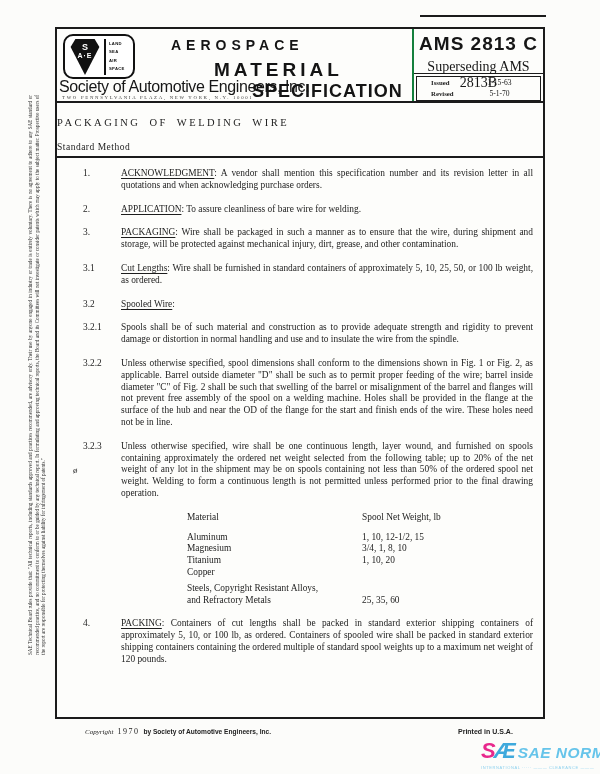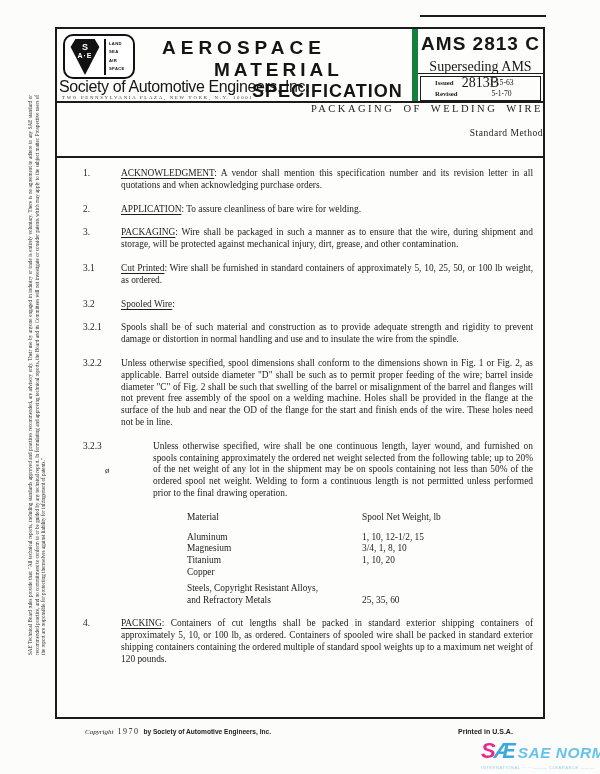--- a/index.html
+++ b/index.html
@@ -28,43 +28,43 @@
   .emblem .s{display:block;font-size:9px;line-height:10px;margin-top:3px;}
   .emblem .ae{display:block;font-size:7px;line-height:8px;letter-spacing:1px;}
   .logo-div{position:absolute;left:39px;top:3px;width:1.5px;height:36px;background:#111;}
   .logo-words{position:absolute;left:44px;top:4px;font-family:"Liberation Sans",sans-serif;
     font-weight:bold;font-size:4.2px;line-height:8.4px;letter-spacing:.3px;color:#111;}
   .logo-words span{display:block;}
   .org-name{position:absolute;left:2px;top:49px;font-family:"Liberation Sans",sans-serif;
     font-weight:normal;font-size:16px;letter-spacing:-0.4px;white-space:nowrap;}
   .org-addr{position:absolute;left:5px;top:66px;font-size:4.8px;letter-spacing:1.7px;color:#3a3a3a;white-space:nowrap;}
   .ttl{position:absolute;font-family:"Liberation Sans",sans-serif;font-weight:bold;color:#141414;white-space:nowrap;}
-  .ttl1{left:105px;top:8px;font-size:19px;letter-spacing:5px;}
+  .ttl1{left:114px;top:8px;font-size:14px;letter-spacing:5px;}
   .ttl2{left:157px;top:30px;font-size:19px;letter-spacing:4px;}
   .ttl3{left:195px;top:52px;font-size:18px;letter-spacing:1px;}
-  .ams-box{position:absolute;right:0;top:0;width:131px;height:72px;border-left:6px solid #15803d;box-sizing:border-box;}
+  .ams-box{position:absolute;right:0;top:0;width:131px;height:72px;border-left:2px solid #15803d;box-sizing:border-box;}
   .ams-number{font-family:"Liberation Sans",sans-serif;font-weight:bold;font-size:19px;
     letter-spacing:1px;text-align:center;padding-top:4px;height:26px;}
   .ams-superseding{font-size:14px;text-align:center;height:14px;border-bottom:1.8px solid #1b1b1b;}
   .ams-dates{margin:2px 2px 0 2px;border:1.6px solid #1b1b1b;box-sizing:border-box;height:25px;padding:1px 14px;}
   .ams-date-row{display:flex;font-size:6.8px;line-height:10.5px;}
   .ams-date-row .lab{width:42px;font-weight:bold;color:#222;}
   .ams-date-row .val{flex:1;text-align:center;font-size:7.6px;}
   
-  .title-section{height:55px;border-bottom:2px solid #1b1b1b;box-sizing:border-box;text-align:right;}
+  .title-section{height:55px;border-bottom:2px solid #1b1b1b;box-sizing:border-box;text-align:left;padding-top:14px;}
   .doc-title{font-size:10.5px;letter-spacing:2.5px;word-spacing:4px;color:#222;}
   .doc-subtitle{font-size:9.5px;margin-top:14px;letter-spacing:.5px;color:#222;}
   
   .body{padding:10px 10px 0 26px;position:relative;}
   .para{display:flex;margin-bottom:12px;font-size:9.4px;line-height:11.8px;color:#1d1d1d;}
   .pnum{width:38px;flex:none;}
   .ptext{flex:1;text-align:justify;position:relative;}
   .phead{text-decoration:underline;text-underline-offset:1.5px;}
   .rev-marker{position:absolute;left:-48px;top:24px;font-size:9px;}
-  .ptr{position:relative;gap:32px;}
+  .ptr{position:relative;}
   
   .wtable{margin:0 0 12px 104px;font-size:9.4px;line-height:11.8px;color:#1d1d1d;}
   .wrow{display:flex;}
   .wrow .c1{width:175px;flex:none;}
   .wrow .c2{flex:1;}
   .whead{margin-bottom:8px;}
   .wgap{height:4px;}
   
   .copyright{position:absolute;left:85px;top:727px;font-size:7px;color:#222;white-space:nowrap;}
   .copyright .cw{font-style:italic;}
@@ -149,21 +149,21 @@
       <div class="ptext"><span class="phead">APPLICATION</span><span>:  To assure cleanliness of bare wire for welding.</span></div>
     </div>
 
     <div class="para">
       <div class="pnum">3.</div>
       <div class="ptext"><span class="phead">PACKAGING</span><span>:  Wire shall be packaged in such a manner as to ensure that the wire, during shipment and storage, will be protected against mechanical injury, dirt, grease, and other contamination.</span></div>
     </div>
 
     <div class="para">
       <div class="pnum">3.1</div>
-      <div class="ptext"><span class="phead">Cut Printed</span><span>:  Wire shall be furnished in standard containers of approximately 5, 10, 25, 50, or 100 lb weight, as ordered.</span></div>
+      <div class="ptext"><span class="phead">Cut Lengths</span><span>:  Wire shall be furnished in standard containers of approximately 5, 10, 25, 50, or 100 lb weight, as ordered.</span></div>
     </div>
 
     <div class="para">
       <div class="pnum">3.2</div>
       <div class="ptext"><span class="phead">Spooled Wire</span><span>:</span></div>
     </div>
 
     <div class="para">
       <div class="pnum">3.2.1</div>
       <div class="ptext"><span>Spools shall be of such material and construction as to provide adequate strength and rigidity to prevent damage or distortion in normal handling and use and to insulate the wire from the spindle.</span></div>

